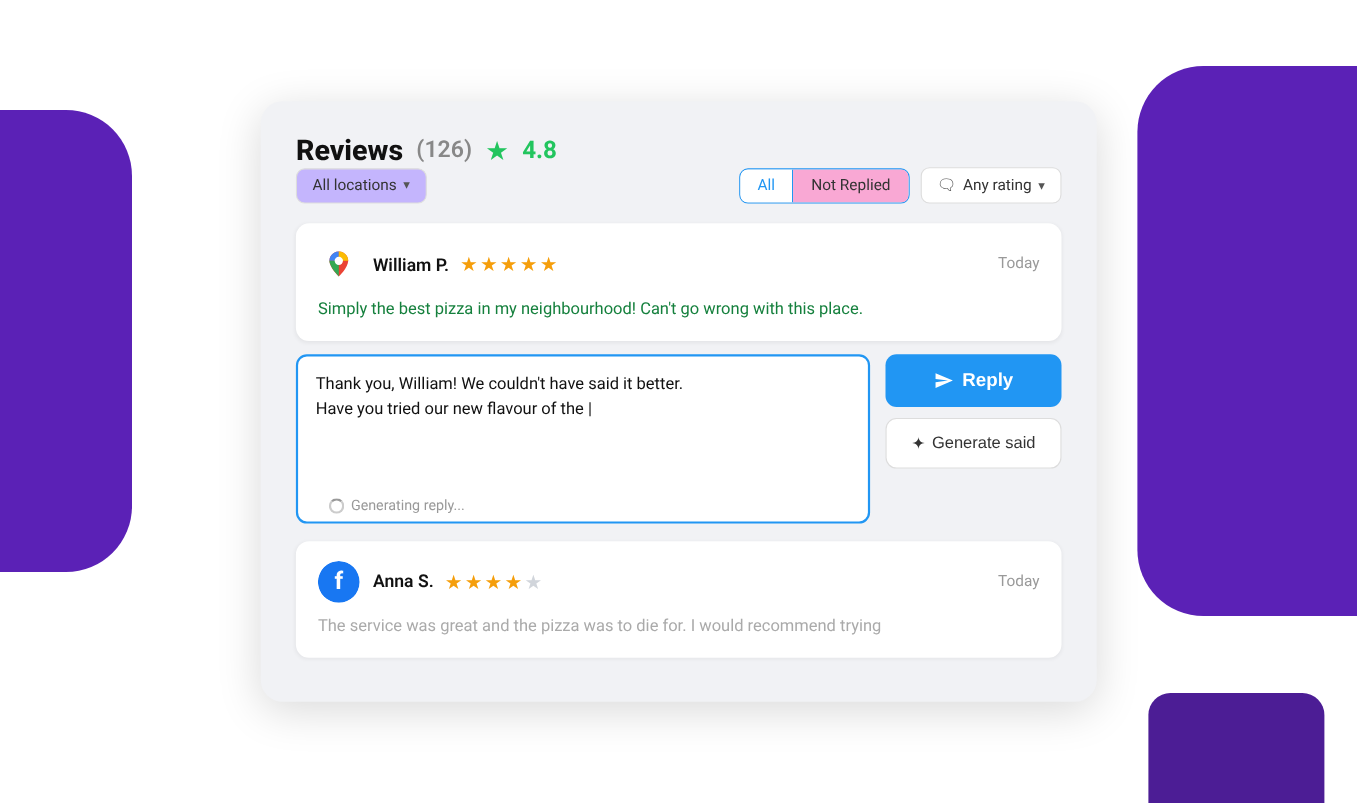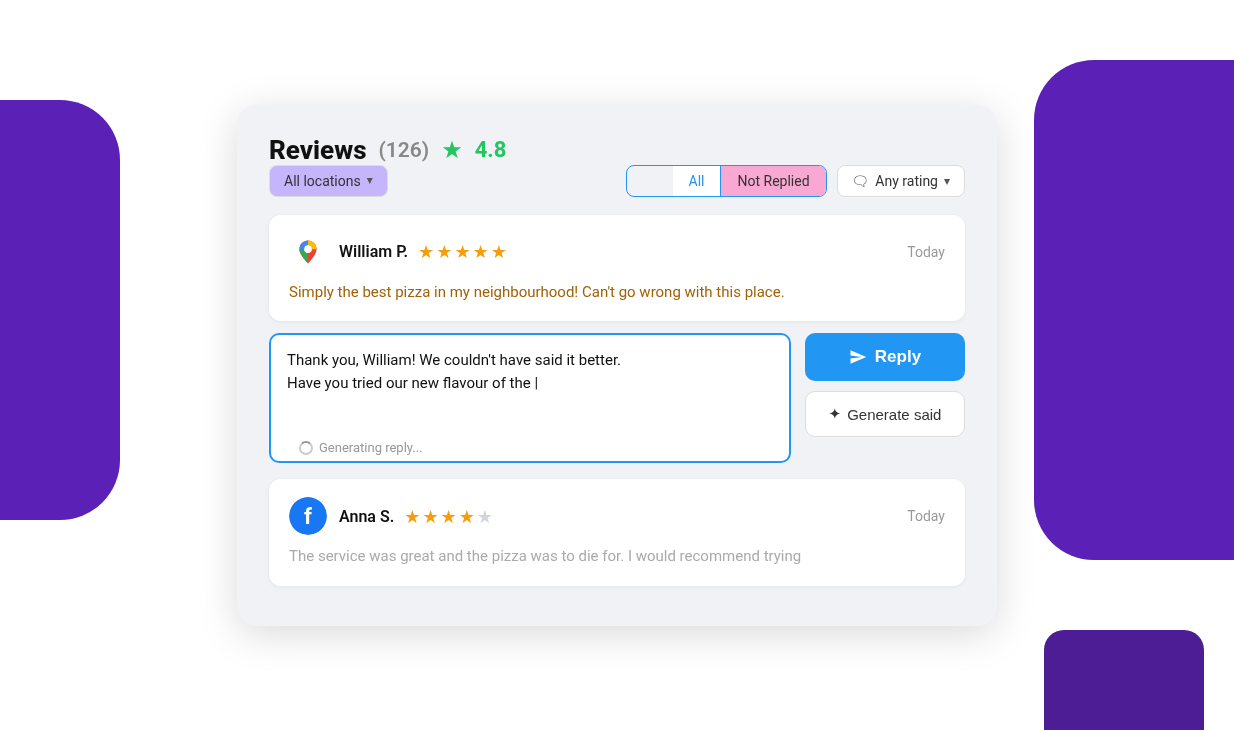--- a/index.html
+++ b/index.html
@@ -113,21 +113,20 @@
 
     .filter-spacer {
       flex: 1;
     }
 
     .filter-tabs {
       display: flex;
       border: 1.5px solid #2196f3;
       border-radius: 8px;
       overflow: hidden;
-      padding-left: 46px;
     }
 
     .filter-tab {
       padding: 7px 16px;
       font-size: 14px;
       cursor: pointer;
       background: #f9a8d4;
       color: #333;
     }
 
@@ -203,21 +202,21 @@
       color: #d1d5db;
     }
 
     .review-time {
       font-size: 14px;
       color: #999;
     }
 
     .review-text {
       font-size: 15px;
-      color: #a16207;
+      color: #15803d;
       line-height: 1.5;
     }
 
     .review-text.faded {
       color: #aaa;
     }
 
     
     .reply-area {
       display: flex;
@@ -226,21 +225,21 @@
       align-items: flex-start;
     }
 
     .reply-textarea-wrapper {
       flex: 1;
       position: relative;
     }
 
     .reply-textarea {
       width: 100%;
-      height: 130px;
+      height: 154px;
       border: 2px solid #2196f3;
       border-radius: 10px;
       padding: 14px 16px;
       font-size: 15px;
       color: #111;
       resize: none;
       outline: none;
       line-height: 1.5;
       font-family: inherit;
     }

